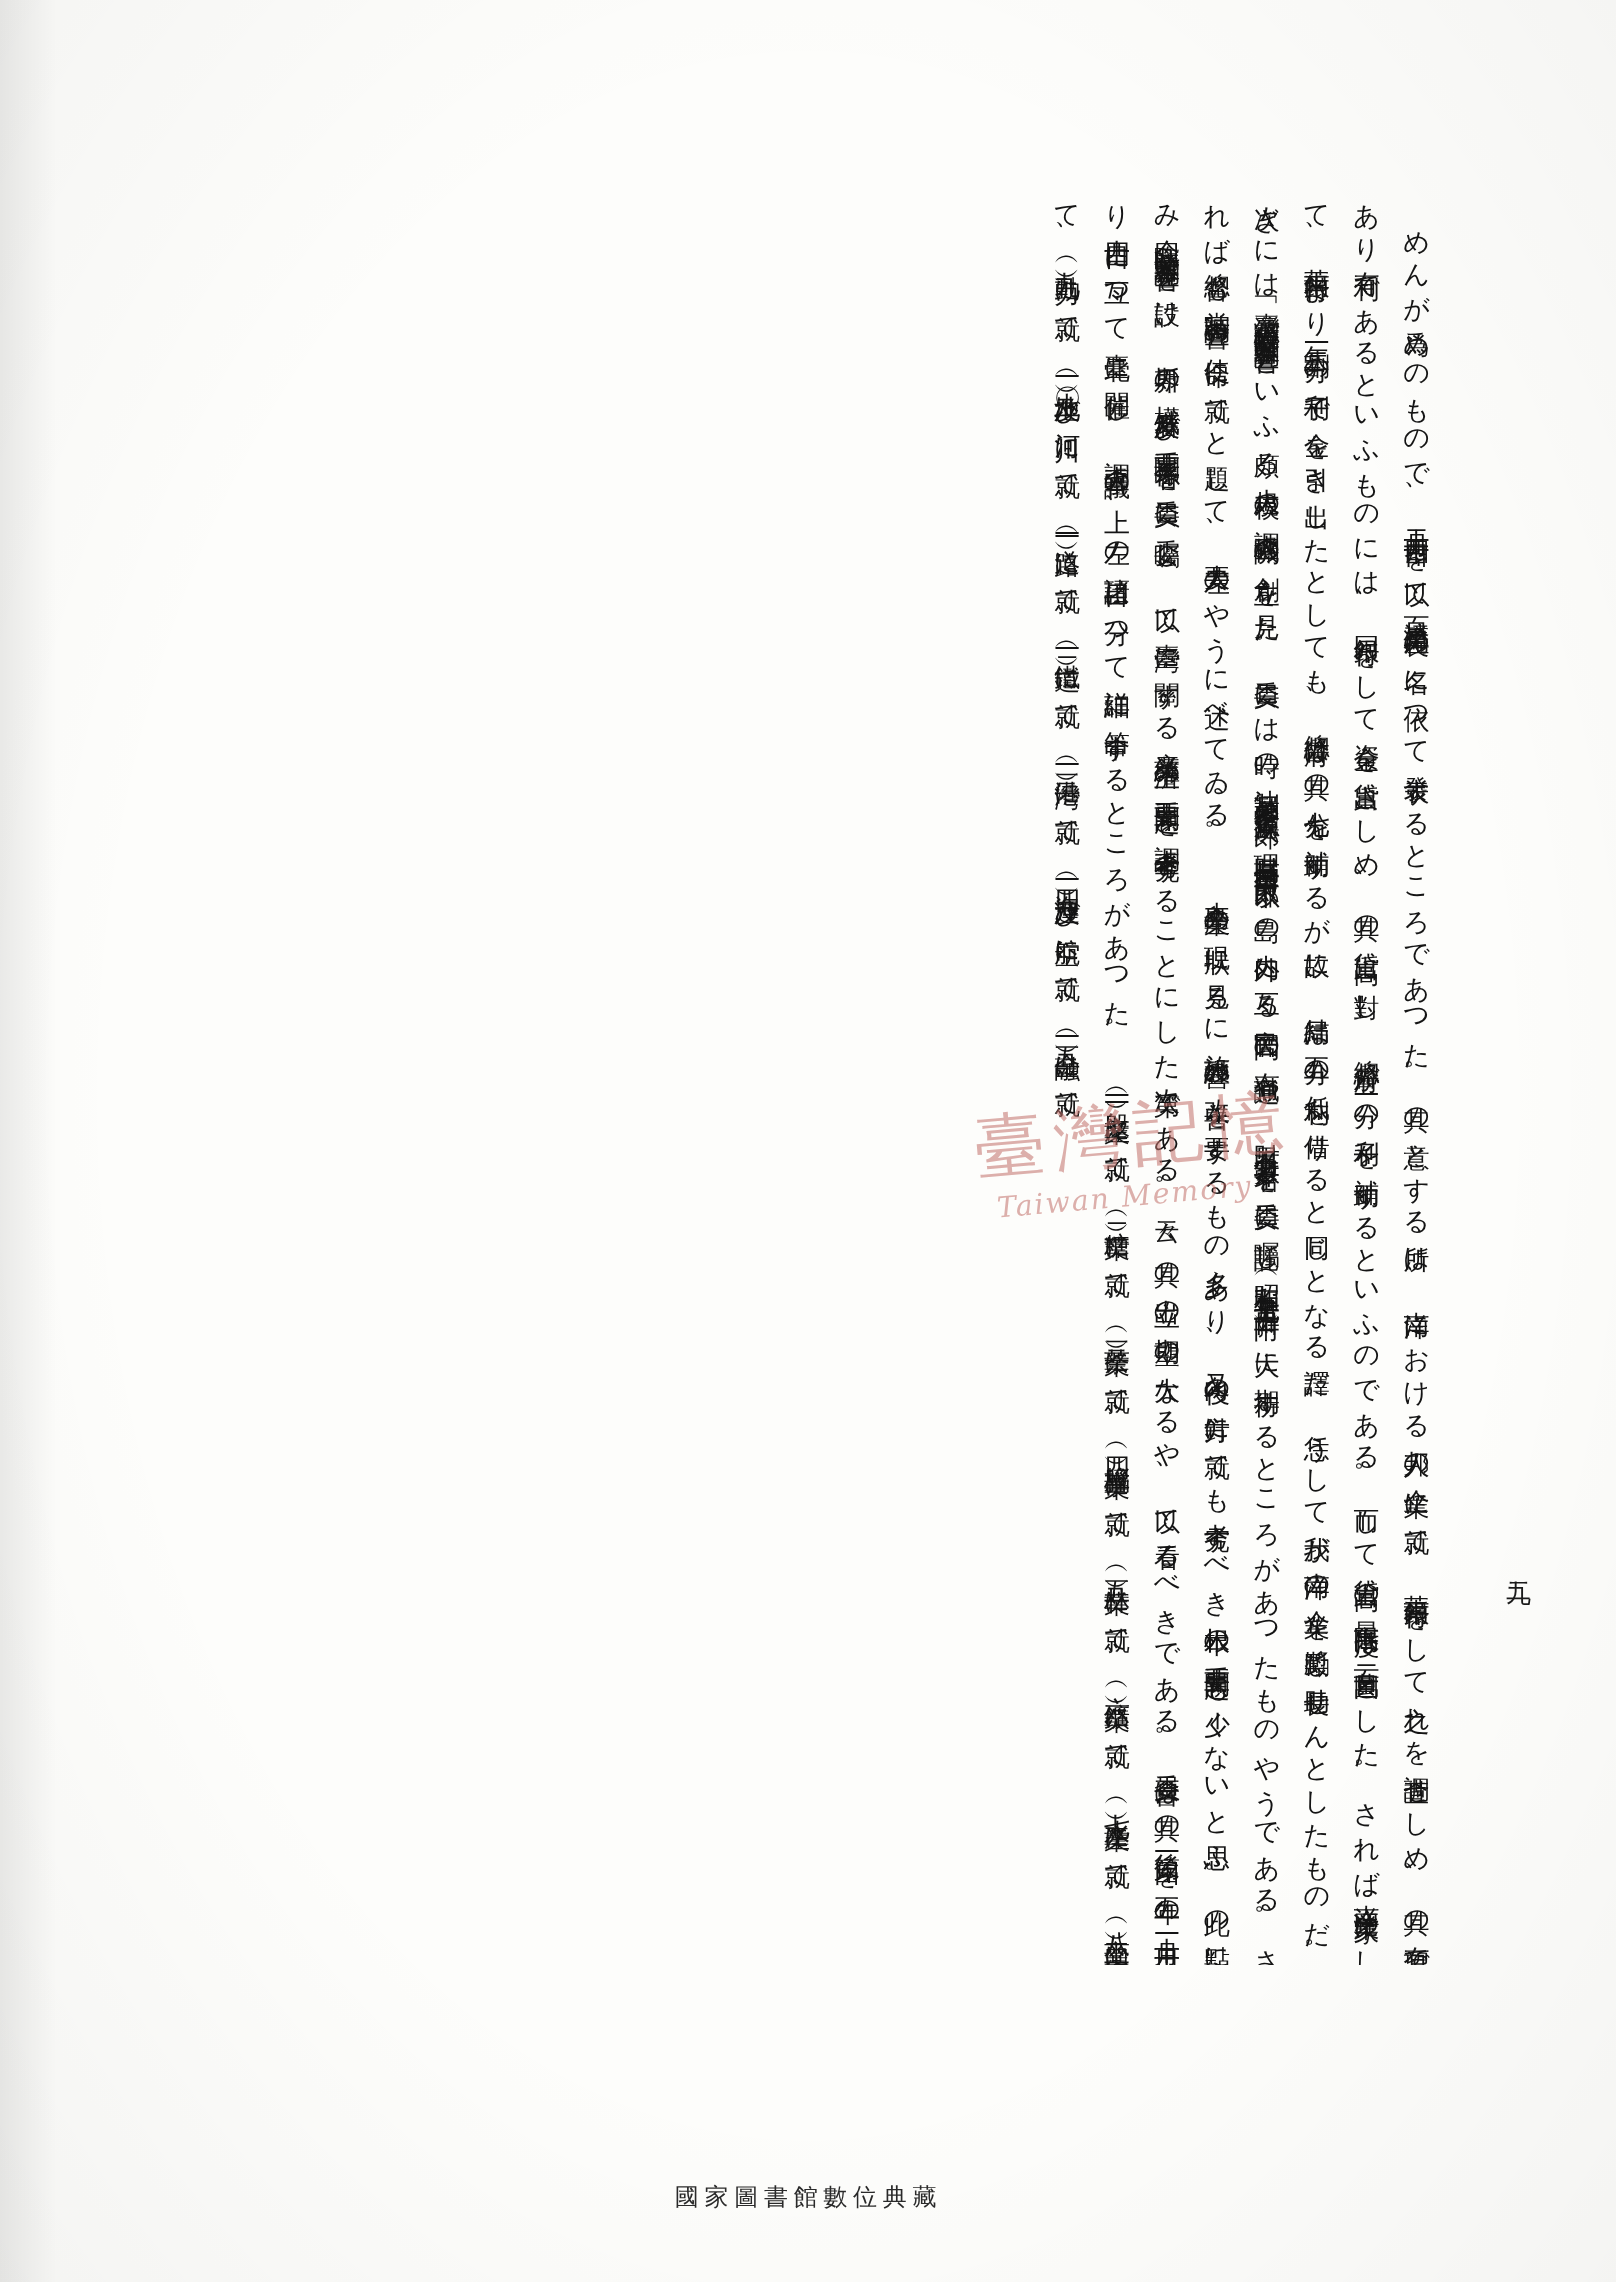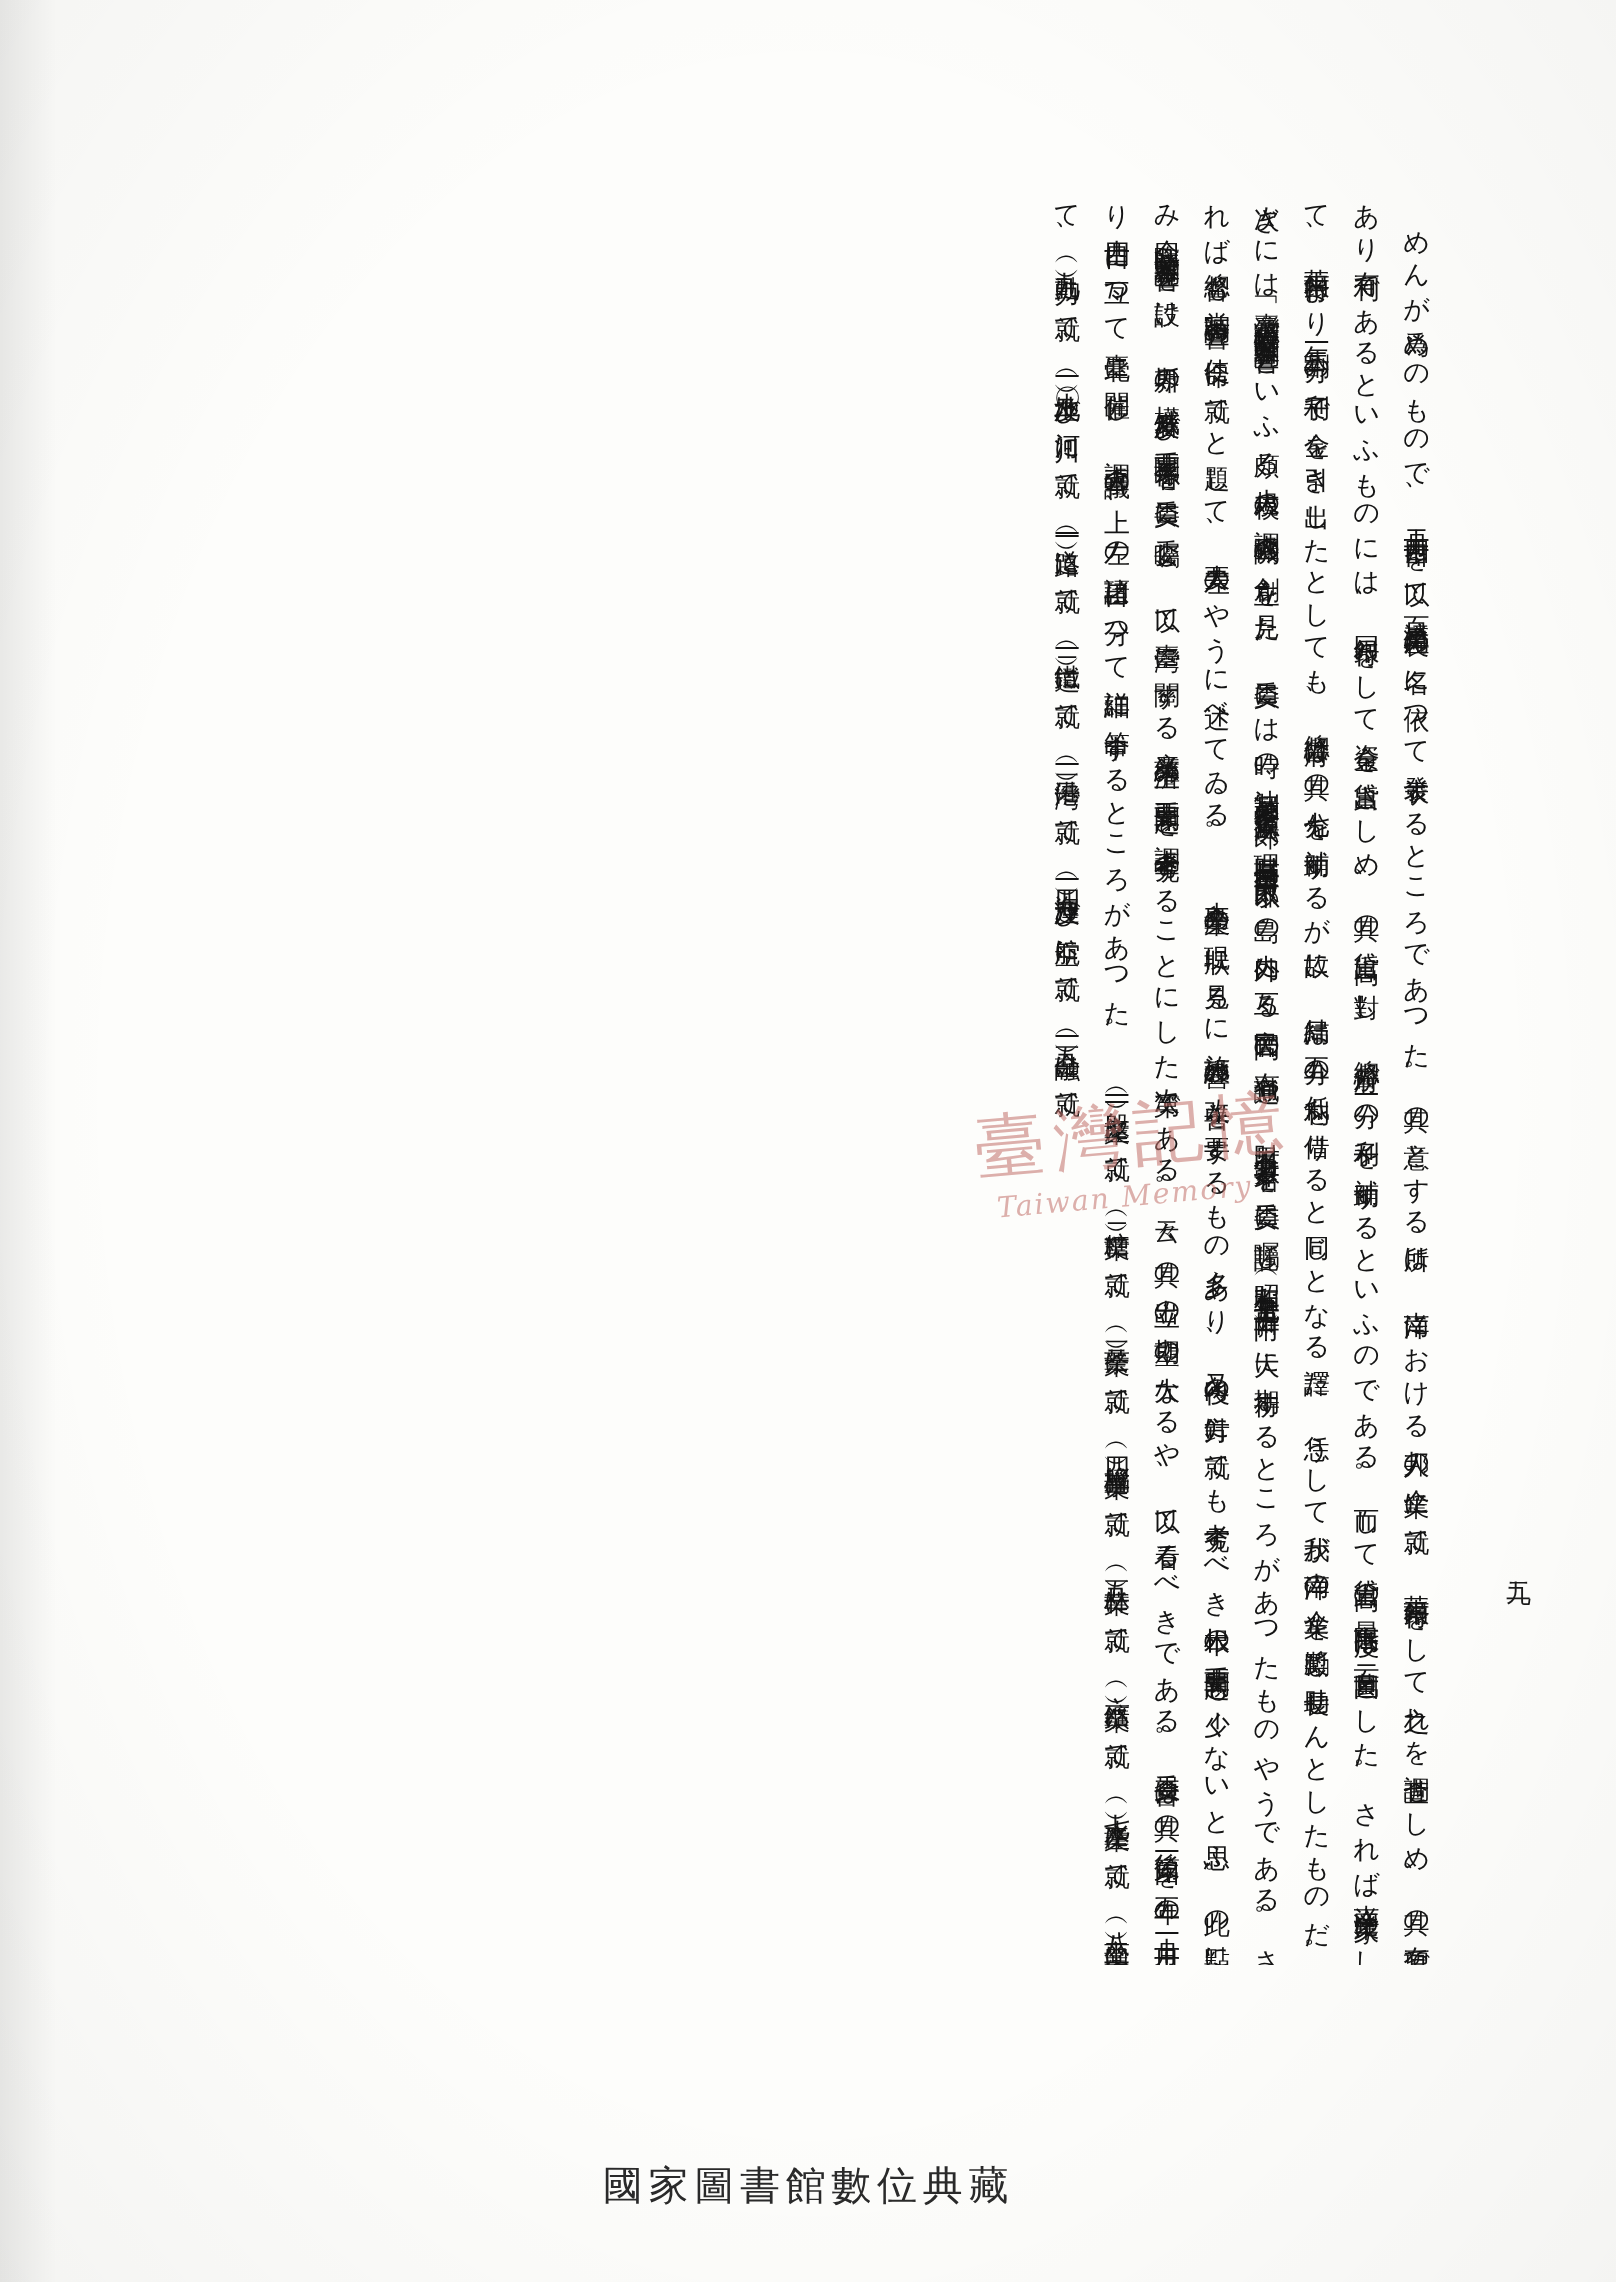--- a/index.html
+++ b/index.html
@@ -103,21 +103,21 @@
   }
 
   
   #footer-mark {
     position: absolute;
     left: 0;
     right: 0;
     bottom: 70px;
     text-align: center;
     font-family: "DejaVu Serif", serif;
-    font-size: 40px;
+    font-size: 24px;
     letter-spacing: 5.7px;
     color: #2a2a2a;
   }
 
   
   #gutter-shadow {
     position: absolute;
     left: 0; top: 0;
     width: 57px; height: 2283px;
     background: linear-gradient(to right, rgba(0,0,0,0.07), rgba(0,0,0,0));

